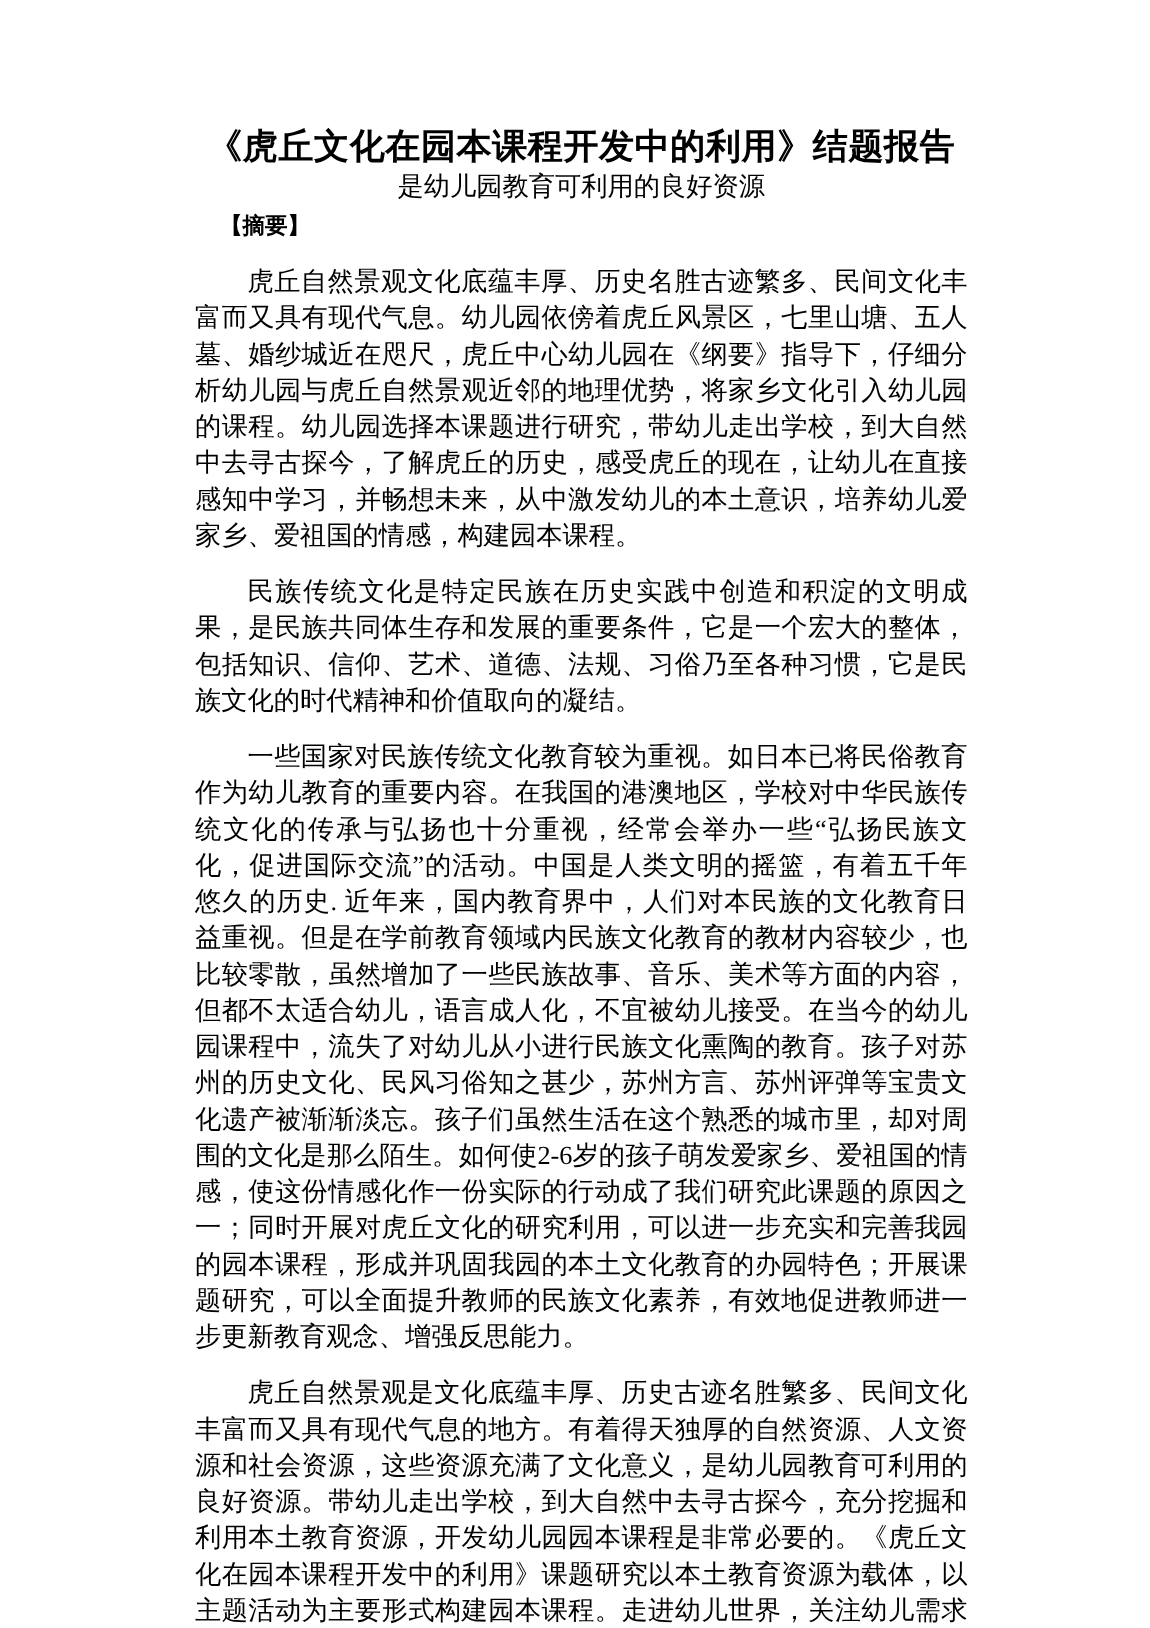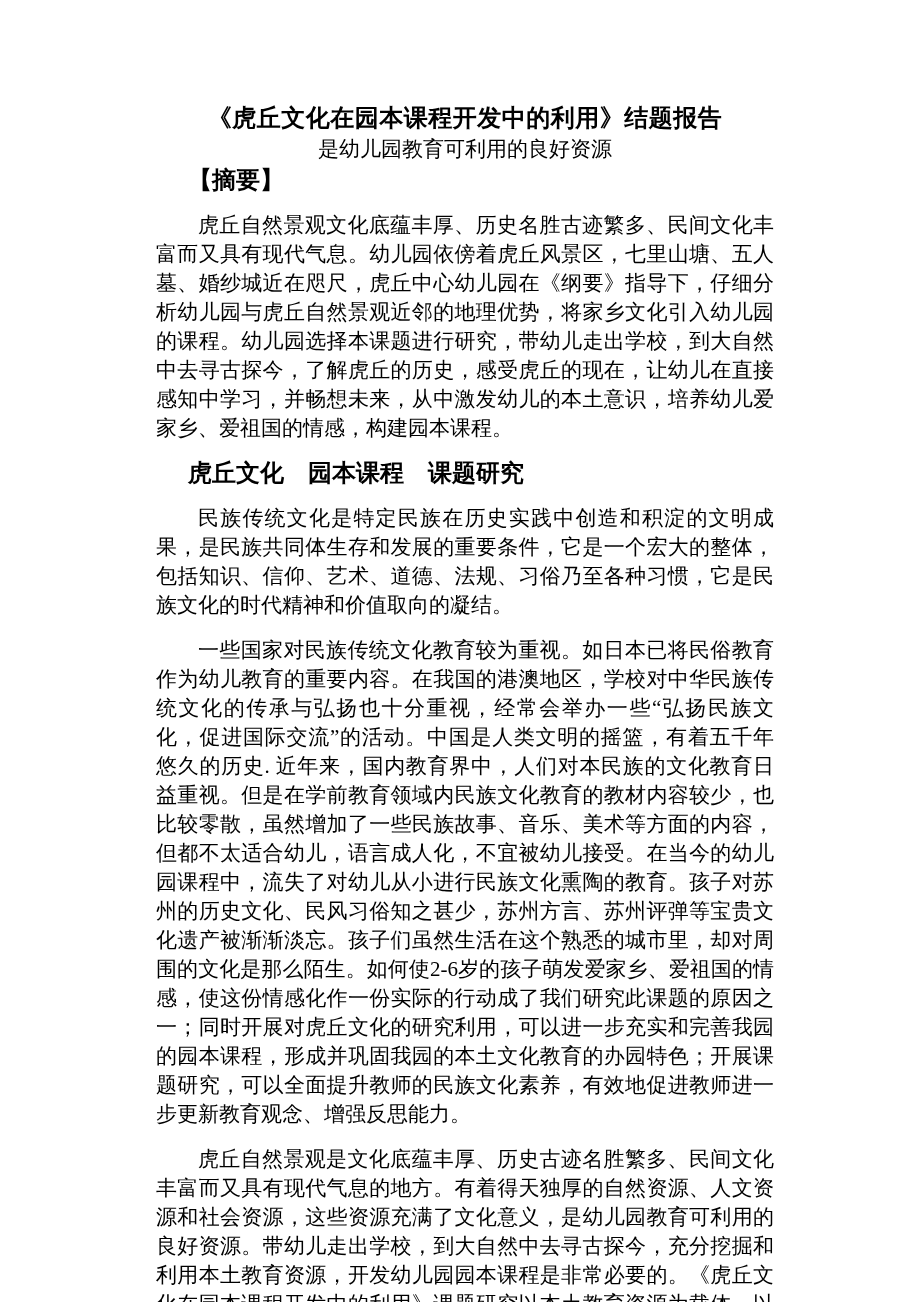--- a/index.html
+++ b/index.html
@@ -16,36 +16,36 @@
   }
   .page {
     box-sizing: border-box;
     width: 920px;
     height: 1302px;
     padding: 102px 130px 40px 140px;
     background: #ffffff;
   }
   .doc-title {
     margin: 0;
-    font-size: 24px;
+    font-size: 28px;
     line-height: 32px;
     font-weight: bold;
     text-align: center;
     letter-spacing: 0.5px;
   }
   .doc-subtitle {
     margin: 0 0 2px 0;
     font-size: 21px;
     line-height: 30px;
     font-weight: normal;
     text-align: center;
   }
   .label-line {
     margin: 0;
-    font-size: 24px;
+    font-size: 18px;
     line-height: 29px;
     font-weight: bold;
     text-indent: 2em;
     font-family: Liberation Serif, serif;
   }
   .para {
     margin: 16px;
     font-size: 21px;
     line-height: 29px;
     text-align: justify;
@@ -60,21 +60,20 @@
 
   <h1 class="doc-title">《虎丘文化在园本课程开发中的利用》结题报告</h1>
 
   <h2 class="doc-subtitle">是幼儿园教育可利用的良好资源</h2>
 
   <p class="label-line">【摘要】</p>
 
   <p class="para">虎丘自然景观文化底蕴丰厚、历史名胜古迹繁多、民间文化丰富而又具有现代气息。幼儿园依傍着虎丘风景区，七里山塘、五人墓、婚纱城近在咫尺，虎丘中心幼儿园在《纲要》指导下，仔细分析幼儿园与虎丘自然景观近邻的地理优势，将家乡文化引入幼儿园的课程。幼儿园选择本课题进行研究，带幼儿走出学校，到大自然中去寻古探今，了解虎丘的历史，感受虎丘的现在，让幼儿在直接感知中学习，并畅想未来，从中激发幼儿的本土意识，培养幼儿爱家乡、爱祖国的情感，构建园本课程。</p>
 
 
-  <p class="label-line">虎丘文化　园本课程　课题研究</p>
 
 
 
   <p class="para">民族传统文化是特定民族在历史实践中创造和积淀的文明成果，是民族共同体生存和发展的重要条件，它是一个宏大的整体，包括知识、信仰、艺术、道德、法规、习俗乃至各种习惯，它是民族文化的时代精神和价值取向的凝结。</p>
 
   <p class="para">一些国家对民族传统文化教育较为重视。如日本已将民俗教育作为幼儿教育的重要内容。在我国的港澳地区，学校对中华民族传统文化的传承与弘扬也十分重视，经常会举办一些“弘扬民族文化，促进国际交流”的活动。中国是人类文明的摇篮，有着五千年悠久的历史. 近年来，国内教育界中，人们对本民族的文化教育日益重视。但是在学前教育领域内民族文化教育的教材内容较少，也比较零散，虽然增加了一些民族故事、音乐、美术等方面的内容，但都不太适合幼儿，语言成人化，不宜被幼儿接受。在当今的幼儿园课程中，流失了对幼儿从小进行民族文化熏陶的教育。孩子对苏州的历史文化、民风习俗知之甚少，苏州方言、苏州评弹等宝贵文化遗产被渐渐淡忘。孩子们虽然生活在这个熟悉的城市里，却对周围的文化是那么陌生。如何使2-6岁的孩子萌发爱家乡、爱祖国的情感，使这份情感化作一份实际的行动成了我们研究此课题的原因之一；同时开展对虎丘文化的研究利用，可以进一步充实和完善我园的园本课程，形成并巩固我园的本土文化教育的办园特色；开展课题研究，可以全面提升教师的民族文化素养，有效地促进教师进一步更新教育观念、增强反思能力。</p>
 
   <p class="para">虎丘自然景观是文化底蕴丰厚、历史古迹名胜繁多、民间文化丰富而又具有现代气息的地方。有着得天独厚的自然资源、人文资源和社会资源，这些资源充满了文化意义，是幼儿园教育可利用的良好资源。带幼儿走出学校，到大自然中去寻古探今，充分挖掘和利用本土教育资源，开发幼儿园园本课程是非常必要的。《虎丘文化在园本课程开发中的利用》课题研究以本土教育资源为载体，以主题活动为主要形式构建园本课程。走进幼儿世界，关注幼儿需求和兴趣，让幼儿初步感知虎丘的历史和今天，培养幼儿爱家乡、爱祖国的情感；并促进家长教育观</p>
 
 </div>

